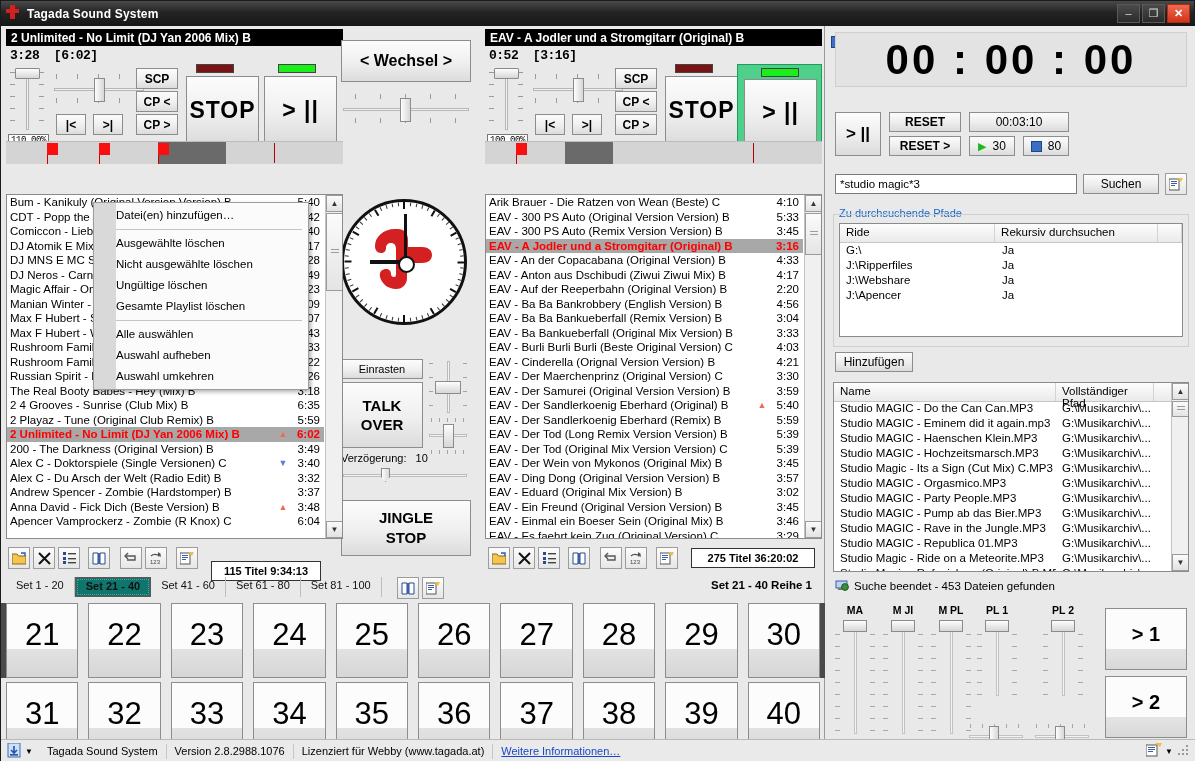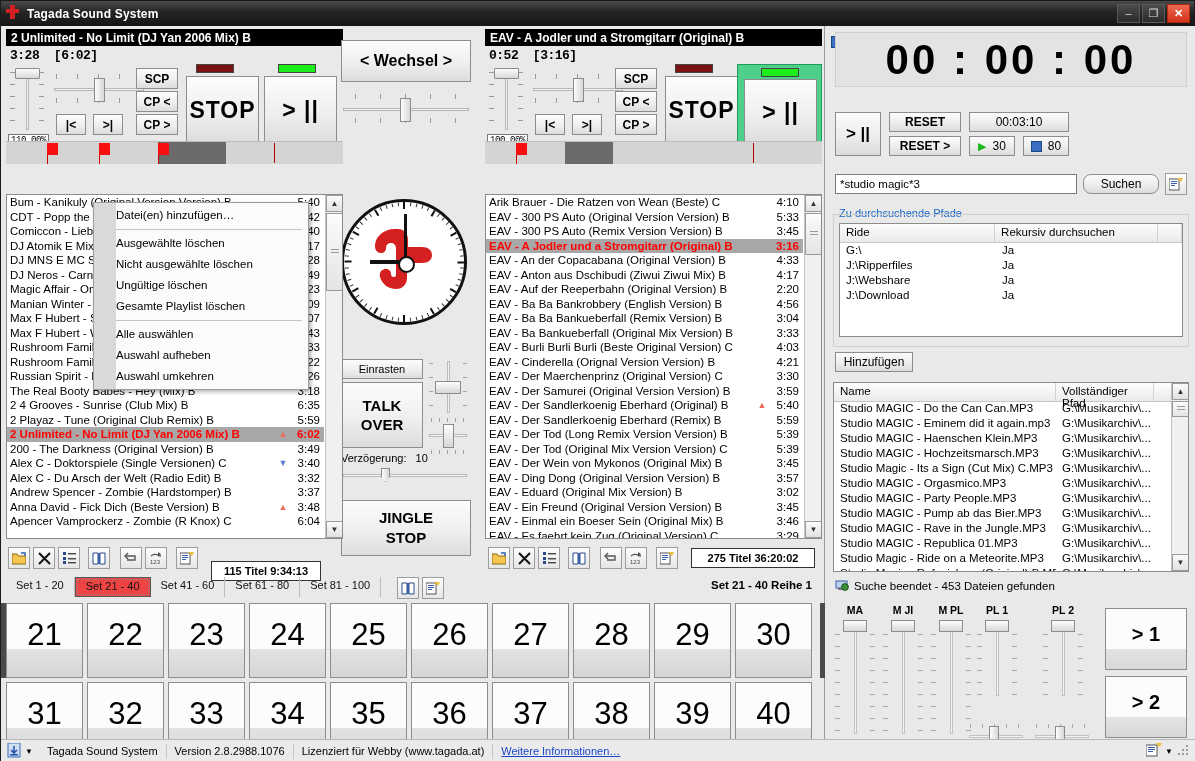--- a/index.html
+++ b/index.html
@@ -102,26 +102,26 @@
   .cvs .thumb{position:absolute;left:6px;width:26px;height:13px;background:linear-gradient(#fdfdfd,#d7d7d7);border:1px solid #8b8b8b;box-sizing:border-box;}
   .cvs .tk{position:absolute;width:4px;height:1px;background:#a2a2a2;}
 
   
   .tbar{position:absolute;height:24px;display:flex;align-items:center;gap:3px;}
   .tbtn{width:22px;height:22px;border:1px solid #9c9c9c;background:linear-gradient(#fdfdfd,#e6e6e6);display:flex;align-items:center;justify-content:center;box-sizing:border-box;}
   .cnt{height:20px;border:1px solid #333;background:#fff;display:flex;align-items:center;justify-content:center;gap:8px;font-size:11px;font-weight:bold;padding:0 8px;box-sizing:border-box;}
 
   .settabs{position:absolute;left:5px;top:551px;height:20px;display:flex;font-size:11px;}
   .settab{padding:2px 10px;border-right:1px solid #bdbdbd;color:#111;}
-  .settab.act{background:#ef4444;border:1px solid #5a5a5a;outline:1px dotted #888;outline-offset:-3px;font-weight:normal;}
+  .settab.act{background:#0f766e;border:1px solid #5a5a5a;outline:1px dotted #888;outline-offset:-3px;font-weight:bold;}
   .setlabel{position:absolute;right:12px;top:553px;font-size:11.5px;font-weight:bold;}
 
   
   .pads{position:absolute;left:5px;top:577px;width:814px;height:158px;}
-  .padrow{display:flex;gap:4px;margin-bottom:4px;}
+  .padrow{display:flex;gap:10px;margin-bottom:4px;}
   .pad{width:77px;height:75px;border:1px solid #8d8d8d;background:linear-gradient(#fcfcfc 0 62%,#e2e2e2 62%,#d6d6d6);display:flex;align-items:center;justify-content:center;font-size:31px;font-family:"Liberation Sans Narrow","Liberation Sans",sans-serif;box-sizing:border-box;padding-bottom:12px;}
   .padrail{position:absolute;left:-5px;top:0;width:5px;height:75px;background:#4a4a4a;}
   .padrail.r{left:814px;}
 
   
   .bigclock{position:absolute;left:10px;top:6px;width:352px;height:55px;background:#e3e3e3;border:1px solid #cfcfcf;box-sizing:border-box;display:flex;align-items:center;justify-content:center;}
   .bigclock span{font-size:42px;font-weight:bold;font-family:"Liberation Sans",sans-serif;letter-spacing:3px;}
   .bluebox{position:absolute;left:6px;top:10px;width:10px;height:10px;background:#3b6fc4;border:1px solid #1c4785;}
   .rbtn{position:absolute;border:1px solid #8d8d8d;background:linear-gradient(#fcfcfc,#ededed 55%,#dbdbdb);box-sizing:border-box;display:flex;align-items:center;justify-content:center;font-size:12px;font-weight:bold;}
   .srchin{position:absolute;left:10px;top:148px;width:242px;height:20px;border:1px solid #7a7a7a;background:#fff;box-sizing:border-box;font-size:11.5px;padding:2px 4px;line-height:15px;}
@@ -1024,21 +1024,21 @@
       <div class="rbtn" style="left:144px;top:110px;width:46px;height:20px;font-weight:normal;gap:6px;">
         <span style="color:#1bb91b;font-size:11px;">▶</span>
         <span>30</span>
       </div>
       <div class="rbtn" style="left:198px;top:110px;width:46px;height:20px;font-weight:normal;gap:6px;">
         <span style="display:inline-block;width:9px;height:9px;background:#3b6fc4;border:1px solid #1c4785;"></span>
         <span>80</span>
       </div>
 
       <div class="srchin">*studio magic*3</div>
-      <div class="rbtn" style="left:258px;top:148px;width:76px;height:20px;font-weight:normal;border-radius:8px;">Suchen</div>
+      <div class="rbtn" style="left:258px;top:148px;width:76px;height:20px;font-weight:normal;">Suchen</div>
       <span class="tbtn" style="position:absolute;left:340px;top:147px;width:22px;height:22px;">
         <svg width="14" height="13" viewBox="0 0 14 13">
             <rect x="0" y="1" width="10" height="11" fill="#fff" stroke="#555"></rect>
             <g fill="#3a5fa8">
               <rect x="2" y="3" width="6" height="1"></rect>
               <rect x="2" y="5" width="6" height="1"></rect>
               <rect x="2" y="7" width="4" height="1"></rect>
             </g>
             <path d="M8 0l6 0-2 4z" fill="#f0c040"></path>
           </svg>
@@ -1059,21 +1059,21 @@
             </div>
             <div class="lvrow">
               <div style="width:156px">J:\Ripperfiles</div>
               <div style="width:164px">Ja</div>
             </div>
             <div class="lvrow">
               <div style="width:156px">J:\Webshare</div>
               <div style="width:164px">Ja</div>
             </div>
             <div class="lvrow">
-              <div style="width:156px">J:\Download</div>
+              <div style="width:156px">J:\Apencer</div>
               <div style="width:164px">Ja</div>
             </div>
           </div>
       </div>
       <div class="rbtn" style="left:10px;top:326px;width:78px;height:20px;font-weight:normal;">Hinzufügen</div>
 
       <div class="lv" style="left:8px;top:356px;width:356px;height:190px;">
         <div class="lvhead">
           <div style="width:222px;">Name</div>
           <div style="width:98px;">Vollständiger Pfad</div>

